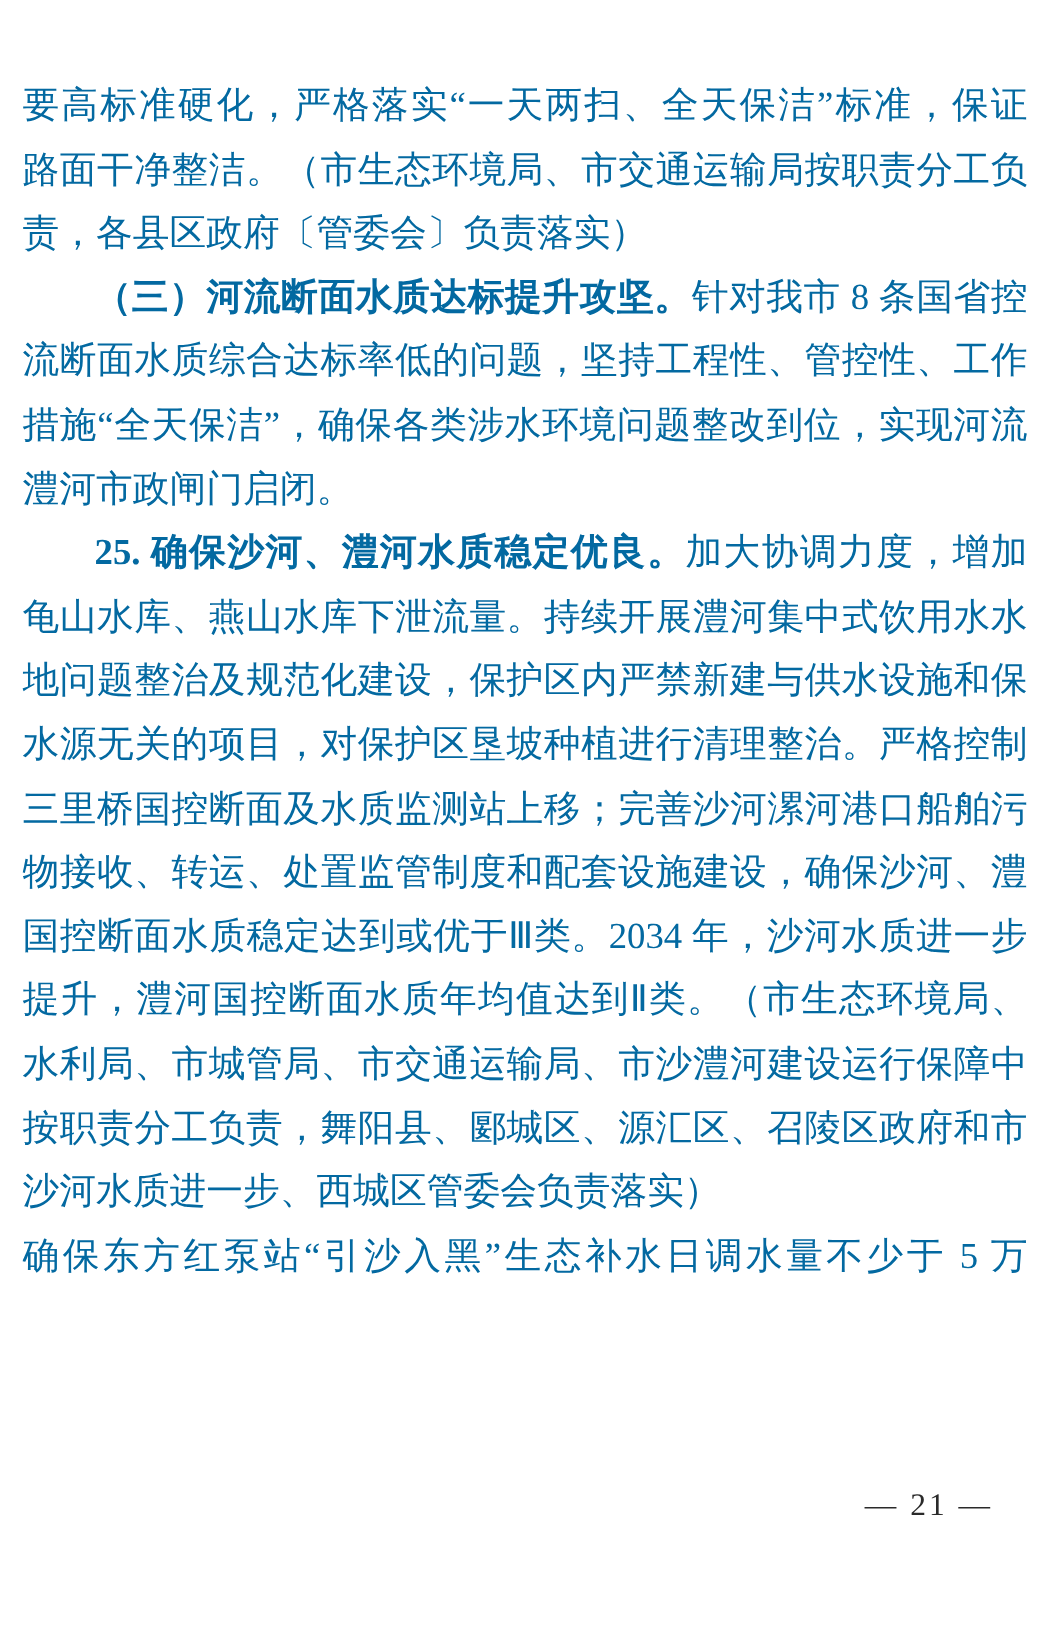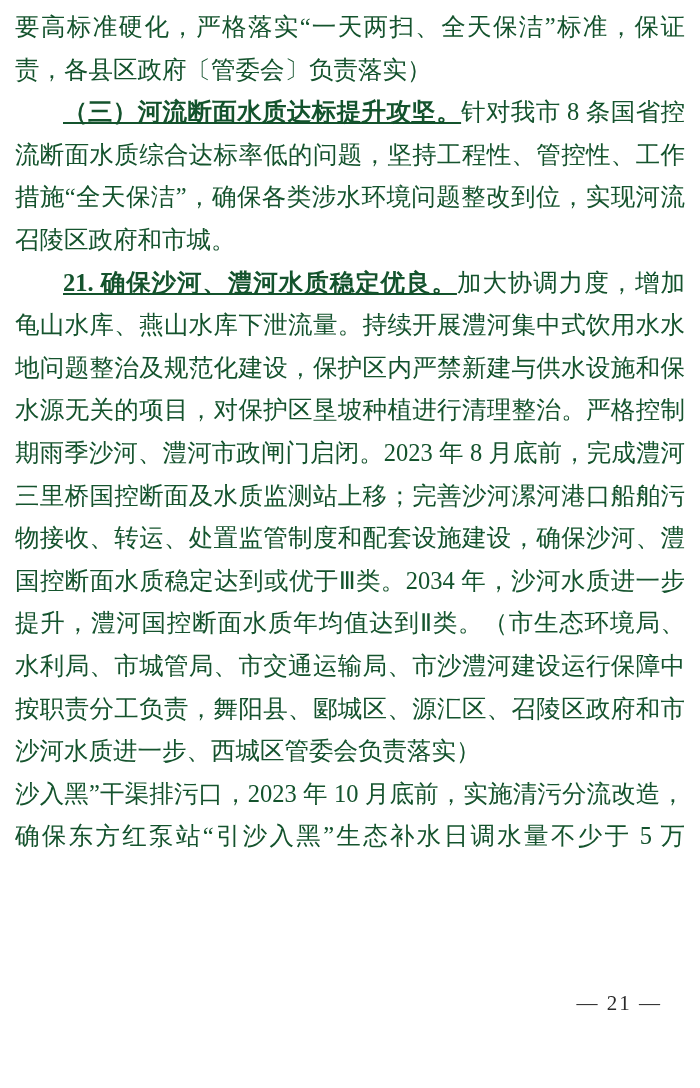--- a/index.html
+++ b/index.html
@@ -34,51 +34,49 @@
   }
   .line.end {
     text-align: center;
     text-align-last: left;
   }
   .line.indent {
     text-indent: 48px;
   }
   .seg.bold {
     font-weight: bold;
-    text-decoration: underline;
   }
   .footer {
     position: absolute;
     top: 988px;
     right: 38px;
     font-size: 21px;
     line-height: 30px;
     letter-spacing: 2px;
   }
 </style>
 </head>
 <body>
 
 <div class="page" style="background: rgb(255, 255, 255);">
-  <div class="text-block" style="color: #14532d;">
+  <div class="text-block" style="color: #0369a1; margin-top: 44px;">
       <div class="line"><span class="seg">要高标准硬化，严格落实“一天两扫、全天保洁”标准，保证</span></div>
+      <div class="line"><span class="seg">路面干净整洁。（市生态环境局、市交通运输局按职责分工负</span></div>
       <div class="line end"><span class="seg">责，各县区政府〔管委会〕负责落实）</span></div>
       <div class="line indent"><span class="seg bold">（三）河流断面水质达标提升攻坚。</span><span class="seg">针对我市 8 条国省控河</span></div>
       <div class="line"><span class="seg">流断面水质综合达标率低的问题，坚持工程性、管控性、工作性</span></div>
       <div class="line"><span class="seg">措施“全天保洁”，确保各类涉水环境问题整改到位，实现河流</span></div>
-      <div class="line end"><span class="seg">召陵区政府和市城。</span></div>
-      <div class="line indent"><span class="seg bold">21. 确保沙河、澧河水质稳定优良。</span><span class="seg">加大协调力度，增加白</span></div>
+      <div class="line end"><span class="seg">澧河市政闸门启闭。</span></div>
+      <div class="line indent"><span class="seg bold">25. 确保沙河、澧河水质稳定优良。</span><span class="seg">加大协调力度，增加白</span></div>
       <div class="line"><span class="seg">龟山水库、燕山水库下泄流量。持续开展澧河集中式饮用水水源</span></div>
       <div class="line"><span class="seg">地问题整治及规范化建设，保护区内严禁新建与供水设施和保护</span></div>
       <div class="line"><span class="seg">水源无关的项目，对保护区垦坡种植进行清理整治。严格控制汛</span></div>
-      <div class="line"><span class="seg">期雨季沙河、澧河市政闸门启闭。2023 年 8 月底前，完成澧河</span></div>
       <div class="line"><span class="seg">三里桥国控断面及水质监测站上移；完善沙河漯河港口船舶污染</span></div>
       <div class="line"><span class="seg">物接收、转运、处置监管制度和配套设施建设，确保沙河、澧河</span></div>
       <div class="line"><span class="seg">国控断面水质稳定达到或优于Ⅲ类。2034 年，沙河水质进一步</span></div>
       <div class="line"><span class="seg">提升，澧河国控断面水质年均值达到Ⅱ类。（市生态环境局、市</span></div>
       <div class="line"><span class="seg">水利局、市城管局、市交通运输局、市沙澧河建设运行保障中心</span></div>
       <div class="line"><span class="seg">按职责分工负责，舞阳县、郾城区、源汇区、召陵区政府和市城</span></div>
       <div class="line end"><span class="seg">沙河水质进一步、西城区管委会负责落实）</span></div>
-      <div class="line"><span class="seg">沙入黑”干渠排污口，2023 年 10 月底前，实施清污分流改造，</span></div>
       <div class="line"><span class="seg">确保东方红泵站“引沙入黑”生态补水日调水量不少于 5 万</span></div>
     </div>
   <div class="footer" style="color: rgb(42, 42, 42);">— 21 —</div>
 </div>
 
 </body></html>

